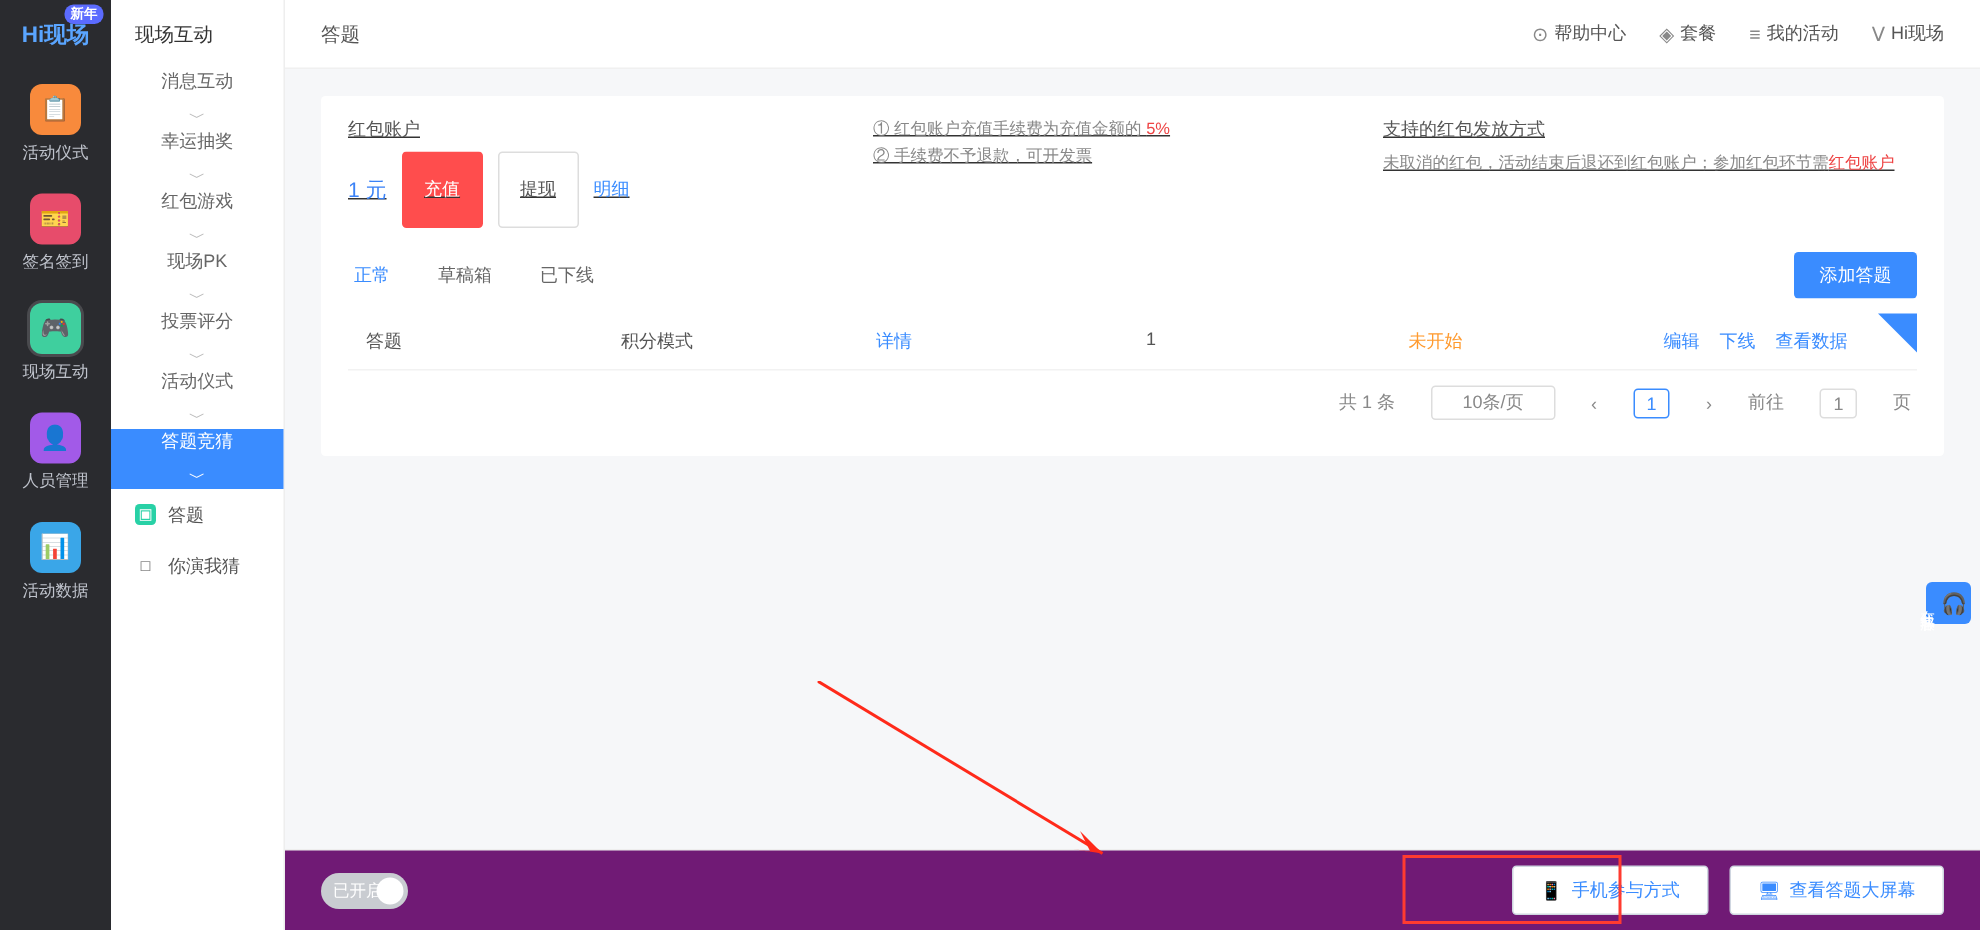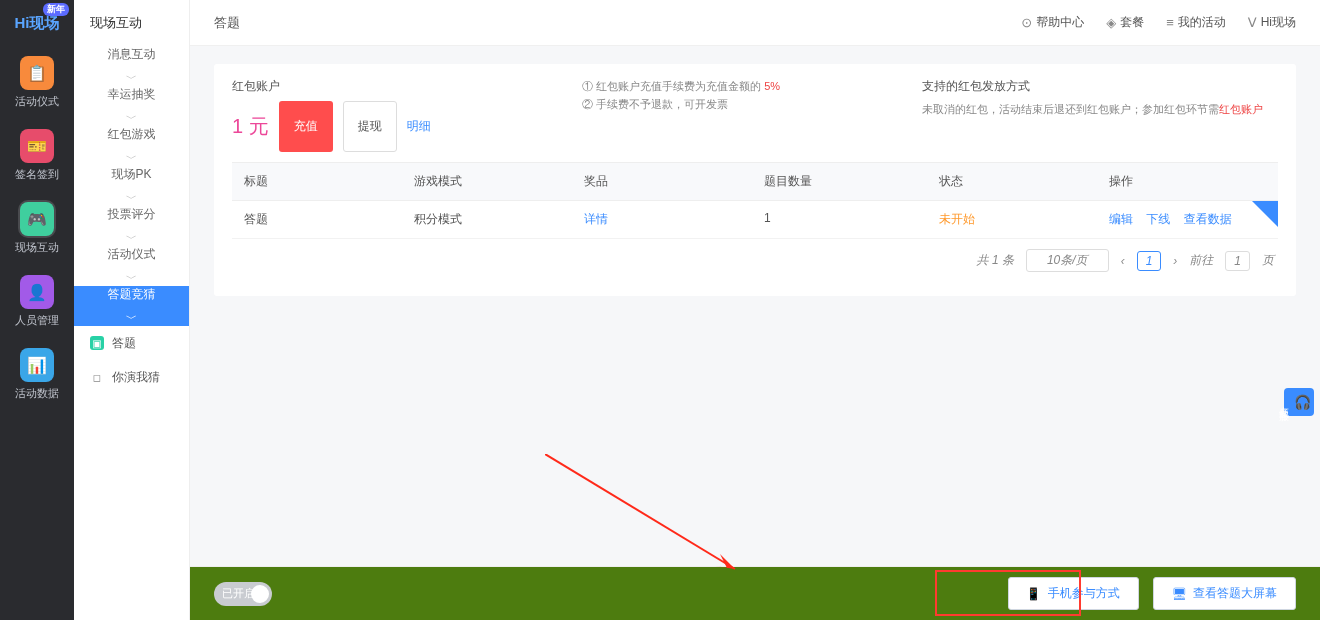--- a/index.html
+++ b/index.html
@@ -34,24 +34,24 @@
 .header { position: absolute; left: 190px; top: 0; right: 0; height: 46px; display: flex; align-items: center; padding: 0 24px; border-bottom: 1px solid #f0f0f0; }
 .header .crumb { font-size: 13px; color: #555; }
 .header .spacer { flex: 1; }
 .header .hlink { margin-left: 22px; color: #555; font-size: 12px; display: inline-flex; align-items: center; gap: 4px; cursor: pointer; white-space: nowrap; }
 .header .hicon { font-size: 13px; color: #888; }
 
 
 .main { position: absolute; left: 190px; top: 46px; right: 0; bottom: 0; background: #f6f7f9; padding: 18px 24px 0; }
 .card { background: #fff; border-radius: 3px; padding: 14px 18px; }
 .summary { display: flex; gap: 40px; }
-.sum-col { flex: 1; min-width: 0; }
+.sum-col { flex: 1; min-width: 0; text-decoration: underline; }
 .sum-title { color: #555; font-size: 12px; margin-bottom: 6px; }
 .sum-row1 { display: flex; align-items: center; gap: 10px; }
-.amt { color: #ec4899; font-size: 20px; }
+.amt { color: #3b82f6; font-size: 14px; }
 .btn { display: inline-block; padding: 16px 14px; border-radius: 3px; font-size: 12px; cursor: pointer; border: 1px solid transparent; }
 .btn-red { background: #ff4d4d; color: #fff; }
 .btn-plain { background: #fff; border-color: #ddd; color: #555; }
 .link-blue { color: #3a8cff; cursor: pointer; }
 .sum-desc { color: #888; font-size: 11px; line-height: 1.6; }
 .sum-desc .hl { color: #e44; }
 
 .tabs-row { display: flex; align-items: center; margin-top: 16px; }
 .tabs { display: flex; gap: 24px; }
 .tab { padding: 6px 4px; color: #666; font-size: 12px; cursor: pointer; }
@@ -66,27 +66,27 @@
 .c1 { width: 170px; }
 .c2 { width: 170px; }
 .c3 { width: 180px; }
 .c4 { width: 175px; }
 .c5 { width: 170px; }
 .c6 { flex: 1; text-align: left; }
 .corner-flag { position: absolute; right: 0; top: 0; width: 0; height: 0; border-top: 26px solid #3a8cff; border-left: 26px solid transparent; }
 .status-orange { color: #ff9a2e; }
 .op-link { color: #3a8cff; margin-right: 10px; cursor: pointer; }
 
-.pager { display: flex; align-items: center; justify-content: flex-end; gap: 12px; padding: 10px 4px; color: #888; font-size: 12px; font-style: italic; }
+.pager { display: flex; align-items: center; justify-content: flex-end; gap: 24px; padding: 10px 4px; color: #888; font-size: 12px; }
 .pager .sel { border: 1px solid #ddd; padding: 2px 20px; border-radius: 3px; }
 .pager .pg { border: 1px solid #ddd; padding: 2px 8px; border-radius: 3px; }
 .pager .pg.active { border-color: #3a8cff; color: #3a8cff; }
 
 
-.bottom { position: absolute; left: 190px; right: 0; bottom: 0; height: 54px; background: #4d7c0f; border-top: 1px solid #eee; display: flex; align-items: center; padding: 0 24px; }
+.bottom { position: absolute; left: 190px; right: 0; bottom: 0; height: 54px; background: #701a75; border-top: 1px solid #eee; display: flex; align-items: center; padding: 0 24px; }
 .switch-wrap { display: flex; align-items: center; }
 .switch { width: 58px; height: 24px; border-radius: 12px; background: #c9ccd1; position: relative; display: inline-flex; align-items: center; color: #fff; font-size: 11px; padding-left: 8px; }
 .switch .knob { width: 18px; height: 18px; background: #fff; border-radius: 50%; position: absolute; right: 3px; top: 3px; }
 .bottom .grow { flex: 1; }
 .bottom .bbtn { border: 1px solid #cfd6e0; color: #3a8cff; background: #fff; padding: 7px 18px; border-radius: 3px; font-size: 12px; margin-left: 14px; display: inline-flex; align-items: center; gap: 6px; cursor: pointer; }
 .bottom .redbox { position: absolute; border: 2px solid #ff3b30; width: 146px; height: 46px; left: 745px; bottom: 4px; pointer-events: none; }
 
 
 .arrow { position: absolute; left: 545px; top: 454px; width: 210px; height: 126px; pointer-events: none; }
 
@@ -204,30 +204,31 @@
         </div>
       </div>
       <div class="sum-col">
         <div class="sum-title">支持的红包发放方式</div>
         <div class="sum-desc">
           <span>未取消的红包，活动结束后退还到红包账户；参加红包环节需</span><span class="hl">红包账户</span>
         </div>
       </div>
     </div>
 
+    <div class="tabs-row">
+      <div class="tabs">
+        <div class="tab active">正常</div>
+        <div class="tab">草稿箱</div>
+        <div class="tab">已下线</div>
+      </div>
+      <div class="grow"></div>
+      <span class="btn btn-primary">添加答题</span>
+    </div>
 
     <div class="table">
-      <div class="thead">
-        <div class="c1">标题</div>
-        <div class="c2">游戏模式</div>
-        <div class="c3">奖品</div>
-        <div class="c4">题目数量</div>
-        <div class="c5">状态</div>
-        <div class="c6">操作</div>
-      </div>
       <div class="trow">
         <div class="c1">答题</div>
         <div class="c2">积分模式</div>
         <div class="c3"><span class="link-blue">详情</span></div>
         <div class="c4">1</div>
         <div class="c5"><span class="status-orange">未开始</span></div>
         <div class="c6">
           <span class="op-link">编辑</span>
           <span class="op-link">下线</span>
           <span class="op-link">查看数据</span>

